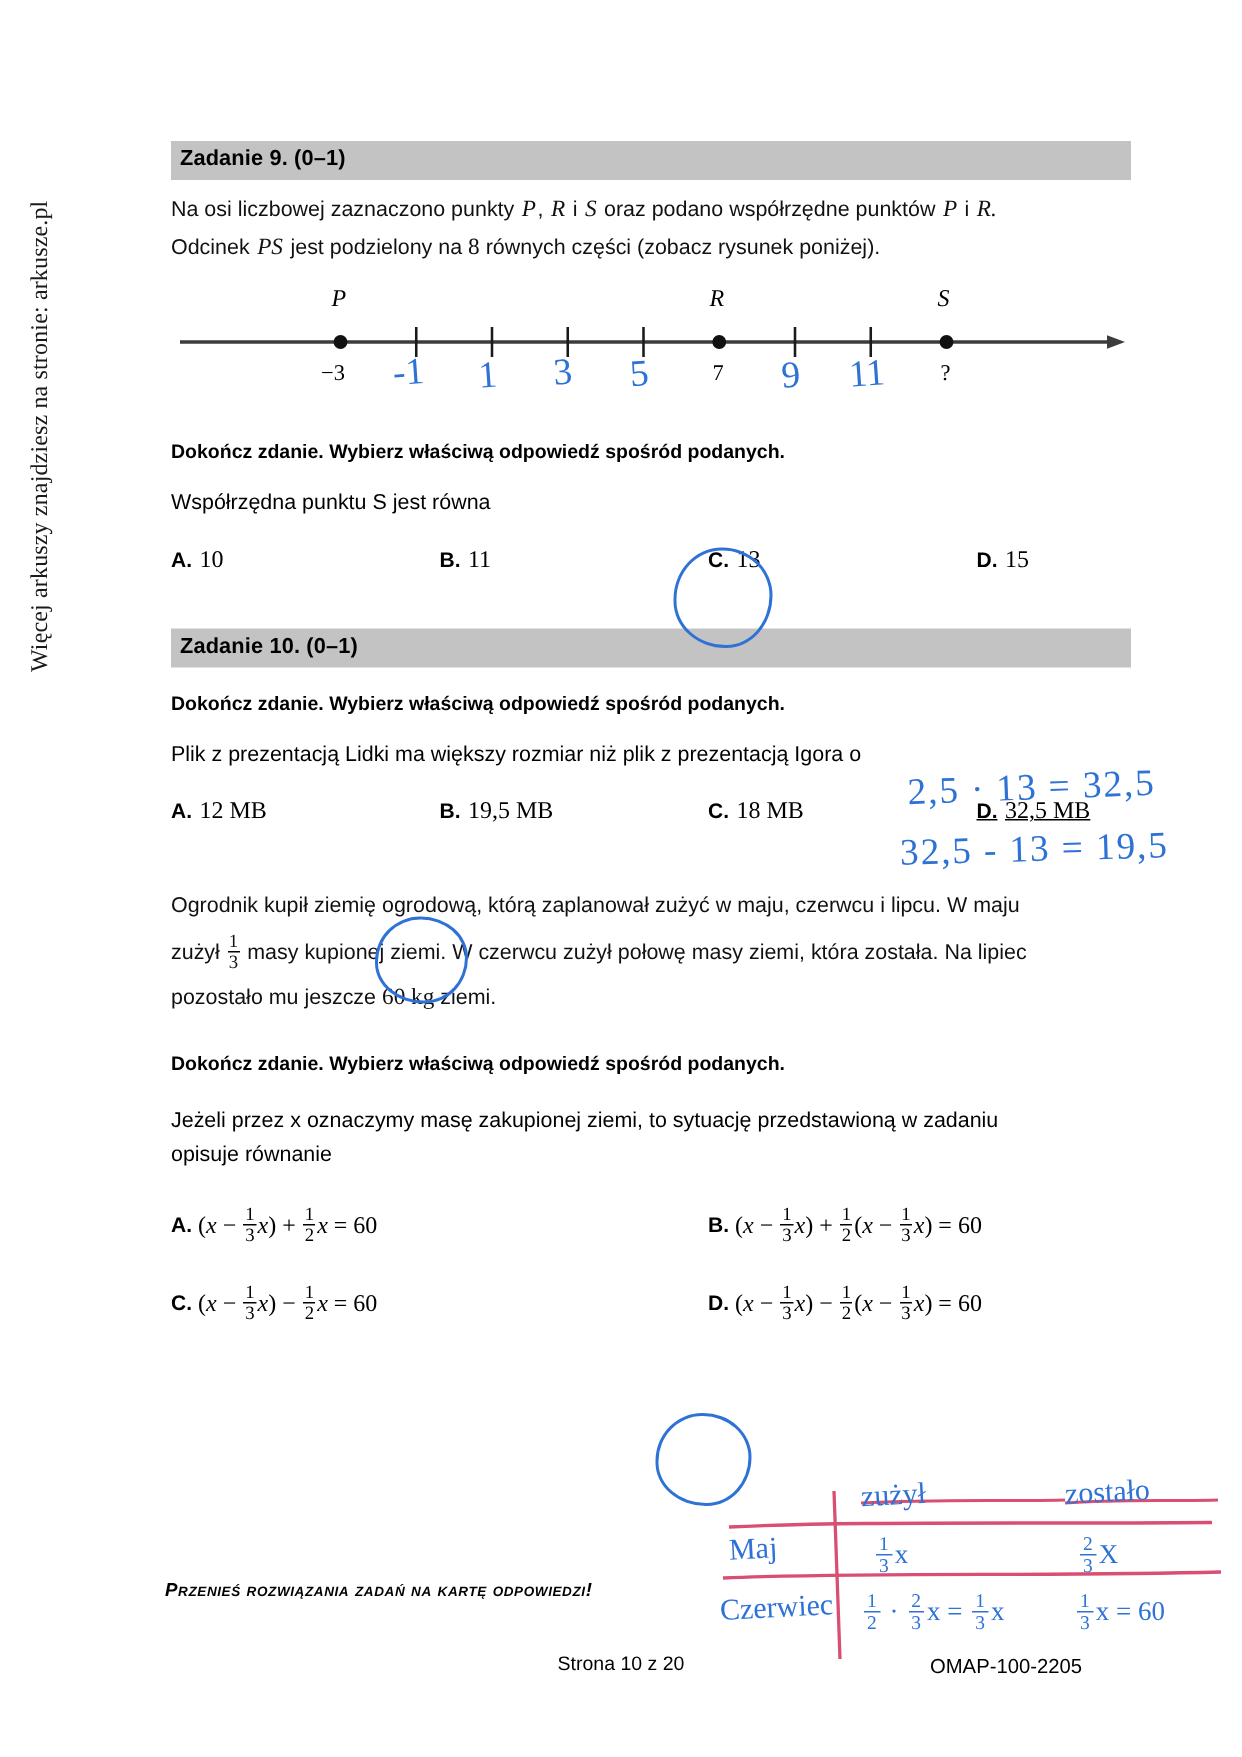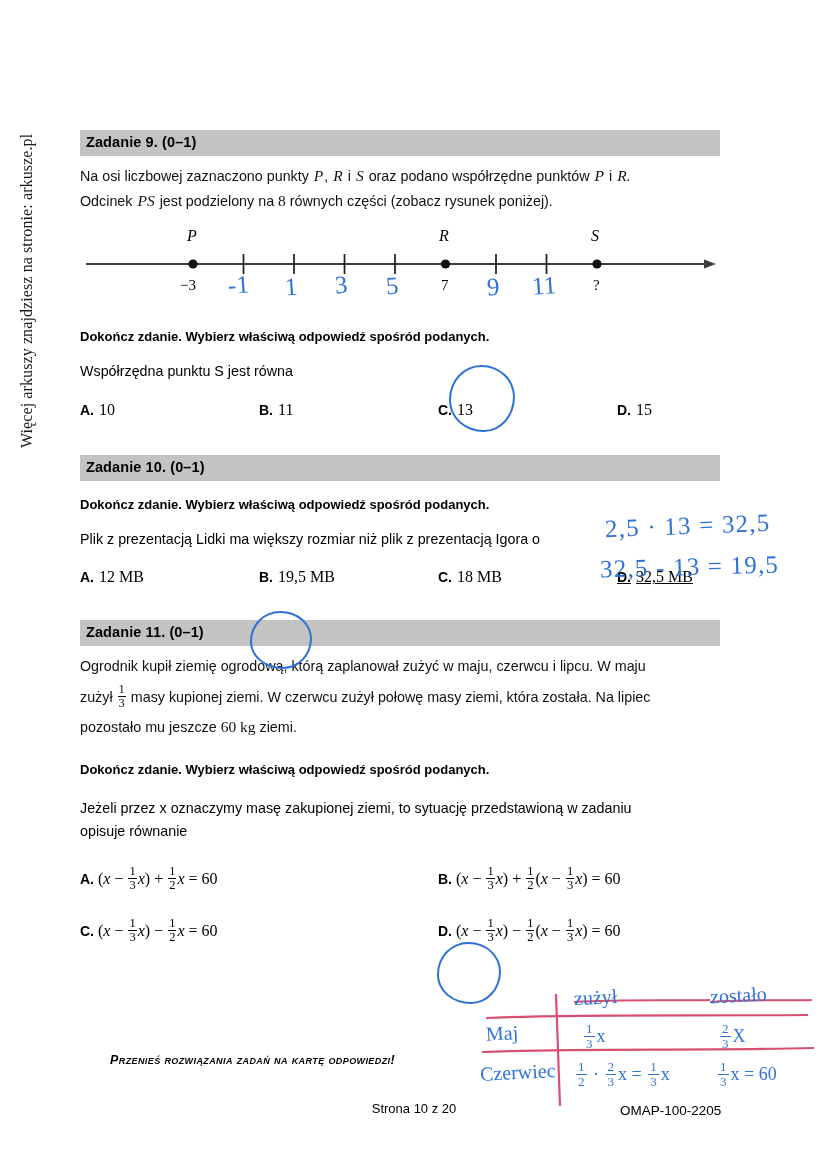--- a/index.html
+++ b/index.html
@@ -32,24 +32,23 @@
     font-family: "Liberation Serif", serif;
     font-size: 16px;
     color: #1a1a1a;
     white-space: nowrap;
     letter-spacing: 0.1px;
   }
 
   
   .content {
     position: absolute;
-    left: 80px;
+    left: 114px;
     top: 0;
     width: 640px;
-    margin-top: 36px;
   }
 
   .task-bar {
     background: #c3c3c3;
     font-size: 14.5px;
     font-weight: bold;
     padding: 4px 6px 5px 6px;
     letter-spacing: 0.1px;
     line-height: 1.15;
   }
@@ -331,21 +330,20 @@
       </div>
       <div class="ans" style="left:358px;">
         <span class="lab">C.</span><span class="val">18 MB</span>
       </div>
       <div class="ans" style="left:537px;text-decoration:underline;">
         <span class="lab">D.</span><span class="val">32,5 MB</span>
       </div>
     </div>
 
     <div style="height:26px"></div>
-    <div class="task-bar">Zadanie 11. (0–1)</div>
 
     <div class="body-text" style="line-height:1.95;">
       <span>Ogrodnik kupił ziemię ogrodową, którą zaplanował zużyć w maju, czerwcu i lipcu. W maju</span><br>
       <span>zużył</span>
       <span class="mathexp"><span class="frac"><span class="nm">1</span><span class="den">3</span></span></span>
       <span>masy kupionej ziemi. W czerwcu zużył połowę masy ziemi, która została. Na lipiec</span><br>
       <span>pozostało mu jeszcze</span>
       <span class="num">60 kg</span>
       <span>ziemi.</span>
     </div>

